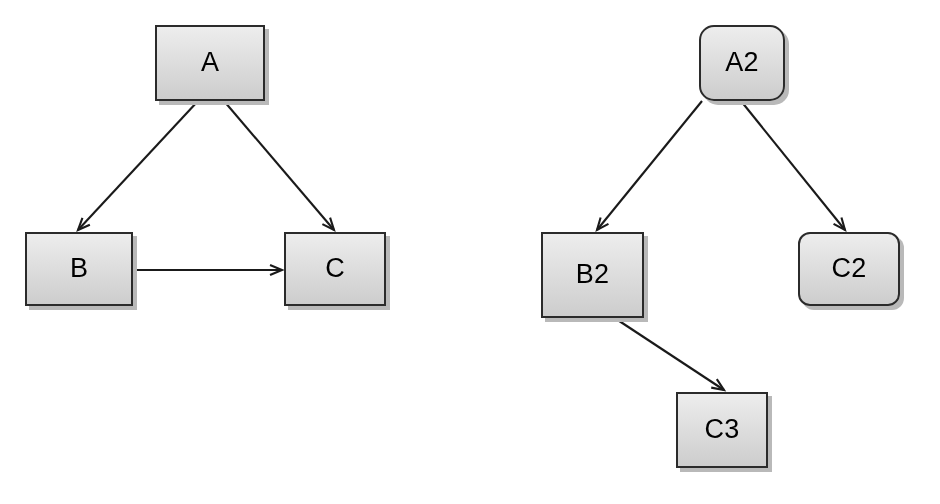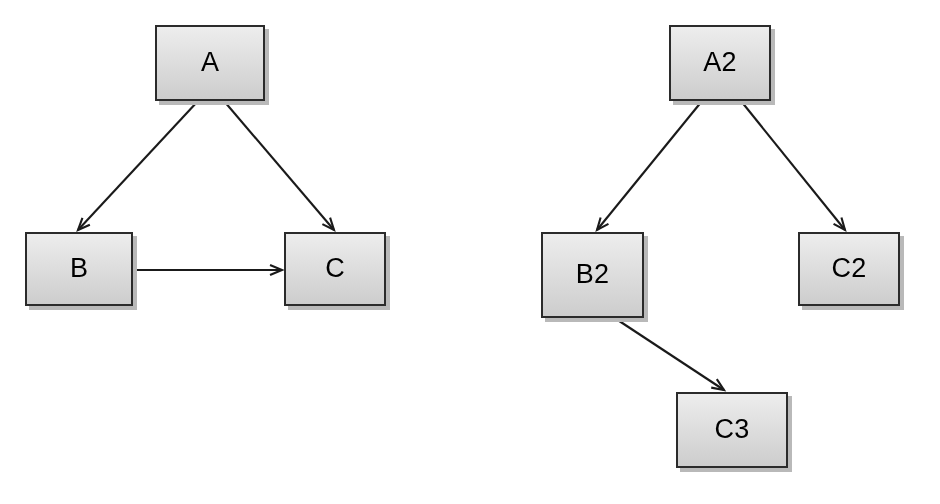--- a/index.html
+++ b/index.html
@@ -83,27 +83,27 @@
   <div id="node-layer">
       <div class="node" style="left: 155px; top: 25px; width: 110px; height: 76px; border-color: rgb(43, 43, 43); background: linear-gradient(rgb(237, 237, 237) 0%, rgb(205, 205, 205) 100%); box-shadow: rgb(185, 185, 185) 4px 4px 0px 0px;">
         <span class="node-label">A</span>
       </div>
       <div class="node" style="left: 25px; top: 232px; width: 108px; height: 74px; border-color: rgb(43, 43, 43); background: linear-gradient(rgb(237, 237, 237) 0%, rgb(205, 205, 205) 100%); box-shadow: rgb(185, 185, 185) 4px 4px 0px 0px;">
         <span class="node-label">B</span>
       </div>
       <div class="node" style="left: 284px; top: 232px; width: 102px; height: 74px; border-color: rgb(43, 43, 43); background: linear-gradient(rgb(237, 237, 237) 0%, rgb(205, 205, 205) 100%); box-shadow: rgb(185, 185, 185) 4px 4px 0px 0px;">
         <span class="node-label">C</span>
       </div>
-      <div class="node" style="left: 669px; top: 25px; width: 102px; height: 76px; border-color: rgb(43, 43, 43); background: linear-gradient(rgb(237, 237, 237) 0%, rgb(205, 205, 205) 100%); box-shadow: rgb(185, 185, 185) 4px 4px 0px 0px;">
+      <div class="node" style="left: 699px; top: 25px; width: 86px; height: 76px; border-color: rgb(43, 43, 43); background: linear-gradient(rgb(237, 237, 237) 0%, rgb(205, 205, 205) 100%); box-shadow: rgb(185, 185, 185) 4px 4px 0px 0px; border-radius: 15px;">
         <span class="node-label">A2</span>
       </div>
       <div class="node" style="left: 541px; top: 232px; width: 103px; height: 86px; border-color: rgb(43, 43, 43); background: linear-gradient(rgb(237, 237, 237) 0%, rgb(205, 205, 205) 100%); box-shadow: rgb(185, 185, 185) 4px 4px 0px 0px;">
         <span class="node-label">B2</span>
       </div>
-      <div class="node" style="left: 798px; top: 232px; width: 102px; height: 74px; border-color: rgb(43, 43, 43); background: linear-gradient(rgb(237, 237, 237) 0%, rgb(205, 205, 205) 100%); box-shadow: rgb(185, 185, 185) 4px 4px 0px 0px;">
+      <div class="node" style="left: 798px; top: 232px; width: 102px; height: 74px; border-color: rgb(43, 43, 43); background: linear-gradient(rgb(237, 237, 237) 0%, rgb(205, 205, 205) 100%); box-shadow: rgb(185, 185, 185) 4px 4px 0px 0px; border-radius: 12px;">
         <span class="node-label">C2</span>
       </div>
-      <div class="node" style="left: 676px; top: 392px; width: 112px; height: 76px; border-color: rgb(43, 43, 43); background: linear-gradient(rgb(237, 237, 237) 0%, rgb(205, 205, 205) 100%); box-shadow: rgb(185, 185, 185) 4px 4px 0px 0px;">
+      <div class="node" style="left: 676px; top: 392px; width: 92px; height: 76px; border-color: rgb(43, 43, 43); background: linear-gradient(rgb(237, 237, 237) 0%, rgb(205, 205, 205) 100%); box-shadow: rgb(185, 185, 185) 4px 4px 0px 0px;">
         <span class="node-label">C3</span>
       </div>
     </div>
 
 </div>
 
 </body></html>

